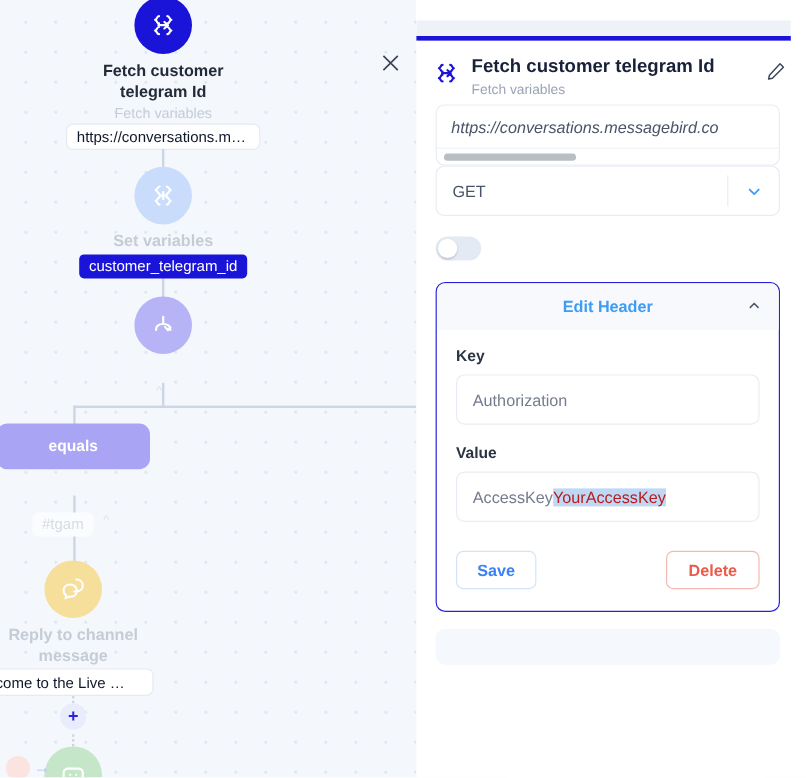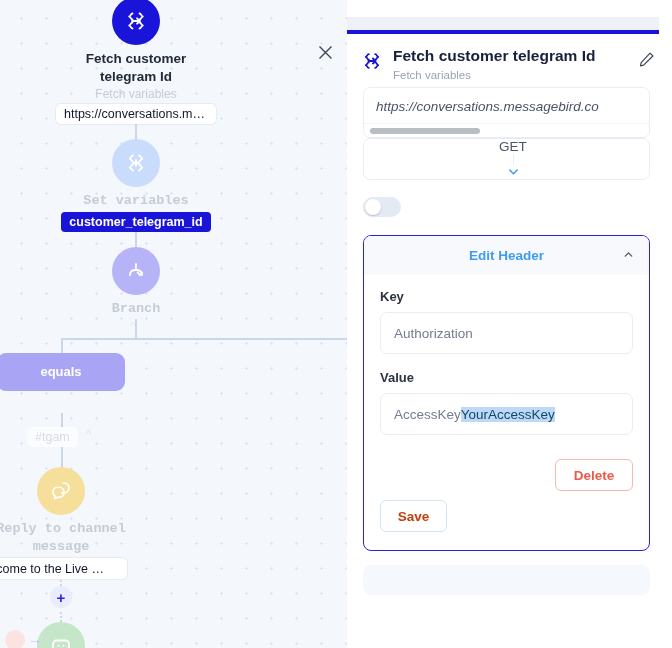--- a/index.html
+++ b/index.html
@@ -34,38 +34,38 @@
     width: 48px; height: 48px; border-radius: 50%;
     display: flex; align-items: center; justify-content: center;
     color: #fff;
   }
   .node-circle svg { display: block; }
   .node-title {
     margin-top: 5px;
     font-size: 13.5px; font-weight: 700; line-height: 18px;
     text-align: center; color: #232b38; width: 150px;
   }
-  .node-title.muted { color: #c6ccd6; font-family: Liberation Mono, monospace; }
+  .node-title.muted { color: #c6ccd6; }
   .node-sub {
     font-size: 12px; line-height: 16px; color: #c6ccd6;
     text-align: center; font-weight: 400;
   }
   .chip {
     margin-top: 2px;
     background: #ffffff;
     border-radius: 5px;
     padding: 3px 8px;
     font-size: 12.5px;
     color: #0f172a;
     white-space: nowrap;
     max-width: 160px; overflow: hidden; text-overflow: ellipsis;
     box-shadow: 0 0 0 1px rgba(200,210,225,0.35);
   }
   .chip.selected {
-    background: #1a14d9; color: #ffffff; font-weight: 700;
+    background: #1a14d9; color: #ffffff; font-weight: 400;
     border-radius: 4px; box-shadow: none;
   }
   .chip.faded { background: #fbfcfe; color: #d7dce4; box-shadow: none; }
 
   .branch-box {
     position: absolute;
     background: #a9a5f4;
     border-radius: 9px;
     width: 128px;
     padding: 9px 10px 10px;
@@ -140,21 +140,21 @@
     white-space: nowrap; overflow: hidden; font-style: italic;
   }
   .url-scroll-track { height: 14px; border-top: 1px solid #f1f4f8; padding: 4px 6px; }
   .url-scroll-thumb { height: 6px; width: 110px; border-radius: 3px; background: #b9bdc4; }
 
   .field-label { font-size: 13.5px; font-weight: 700; color: #2b3344; margin: 17px 0 8px; }
 
   .select-box {
     border: 1px solid #e9edf3; border-radius: 7px; height: 42px;
     display: flex; align-items: center; padding-left: 13px;
-    font-size: 13.5px; color: #4a5468; background: #fff; flex-direction: column;
+    font-size: 13.5px; color: #4a5468; background: #fff;
   }
   .select-box .val { flex: 1; }
   .select-divider { width: 1px; height: 26px; background: #e9edf3; }
   .select-caret { width: 42px; display: flex; align-items: center; justify-content: center; color: #3e9cf3; }
 
   .toggle-row { display: flex; align-items: center; margin-top: 17px; }
   .toggle-row .lbl { flex: 1; font-size: 13.5px; font-weight: 700; color: #2b3344; }
   .toggle {
     width: 38px; height: 20px; border-radius: 10px; background: #e3eaf4;
     position: relative;
@@ -179,29 +179,29 @@
   }
   .edit-card-head .caret { color: #4e5868; font-size: 12px; position: absolute; right: 14px; }
   .edit-card-body { padding: 14px 16px 18px; }
 
   .sub-label { font-size: 13px; font-weight: 700; color: #2b3344; margin-bottom: 8px; }
   .text-input {
     border: 1px solid #e9edf3; border-radius: 7px; height: 42px;
     display: flex; align-items: center; padding: 0 13px;
     font-size: 13.5px; color: #737d8d; background: #fff;
   }
-  .sel-hl { background: #bed8f5; color: #0c4a6e; }
+  .sel-hl { background: #bed8f5; color: #b91c1c; }
 
   .btn-row { display: flex; justify-content: space-between; margin-top: 24px; }
   .btn {
     height: 32px; min-width: 67px; border-radius: 6px;
     display: flex; align-items: center; justify-content: center;
     font-size: 13.5px; font-weight: 700; background: #fff;
   }
-  .btn-save { border: 1px solid #d3e4f8; color: #c2410c; margin-top: 41px; }
+  .btn-save { border: 1px solid #d3e4f8; color: #3b82f6; }
   .btn-delete { border: 1px solid #f6b9b1; color: #ec5b49; min-width: 78px; }
 
   .next-card {
     margin-top: 14px; height: 30px; border-radius: 8px;
     background: #f5f8fc;
   }
 
   .v-scroll-track {
     position: absolute; right: 5px; top: 190px; width: 7px; height: 440px;
   }
@@ -263,21 +263,20 @@
     </div>
 
     <div class="node" style="left:61px; top:247px; width:150px;">
       <div class="node-circle" style="background:#b7b3f7;">
         <svg width="24" height="24" viewBox="0 0 24 24" fill="none" stroke="#fff" stroke-width="1.8" stroke-linecap="round" stroke-linejoin="round">
           <path d="M12 5 L12 11"></path>
           <path d="M6 16 C6 12.5 8.5 11 12 11 C15.5 11 18 12.5 18 16"></path>
           <path d="M15.6 13.4 L18 16.2 L20 13.8" transform="translate(-2,0)"></path>
         </svg>
       </div>
-      <div class="node-title muted">Branch</div>
     </div>
     <div class="chev" style="left:130px; top:320px;">^</div>
 
     <div class="branch-box" style="left:-3px; top:353px;">
       <div>equals</div>
     </div>
     <div class="chip faded" style="position:absolute; left:27px; top:425px;">#tgam</div>
     <div class="chev" style="left:86px; top:428px;">^</div>
 
     <div class="node" style="left:-14px; top:467px; width:150px;">

